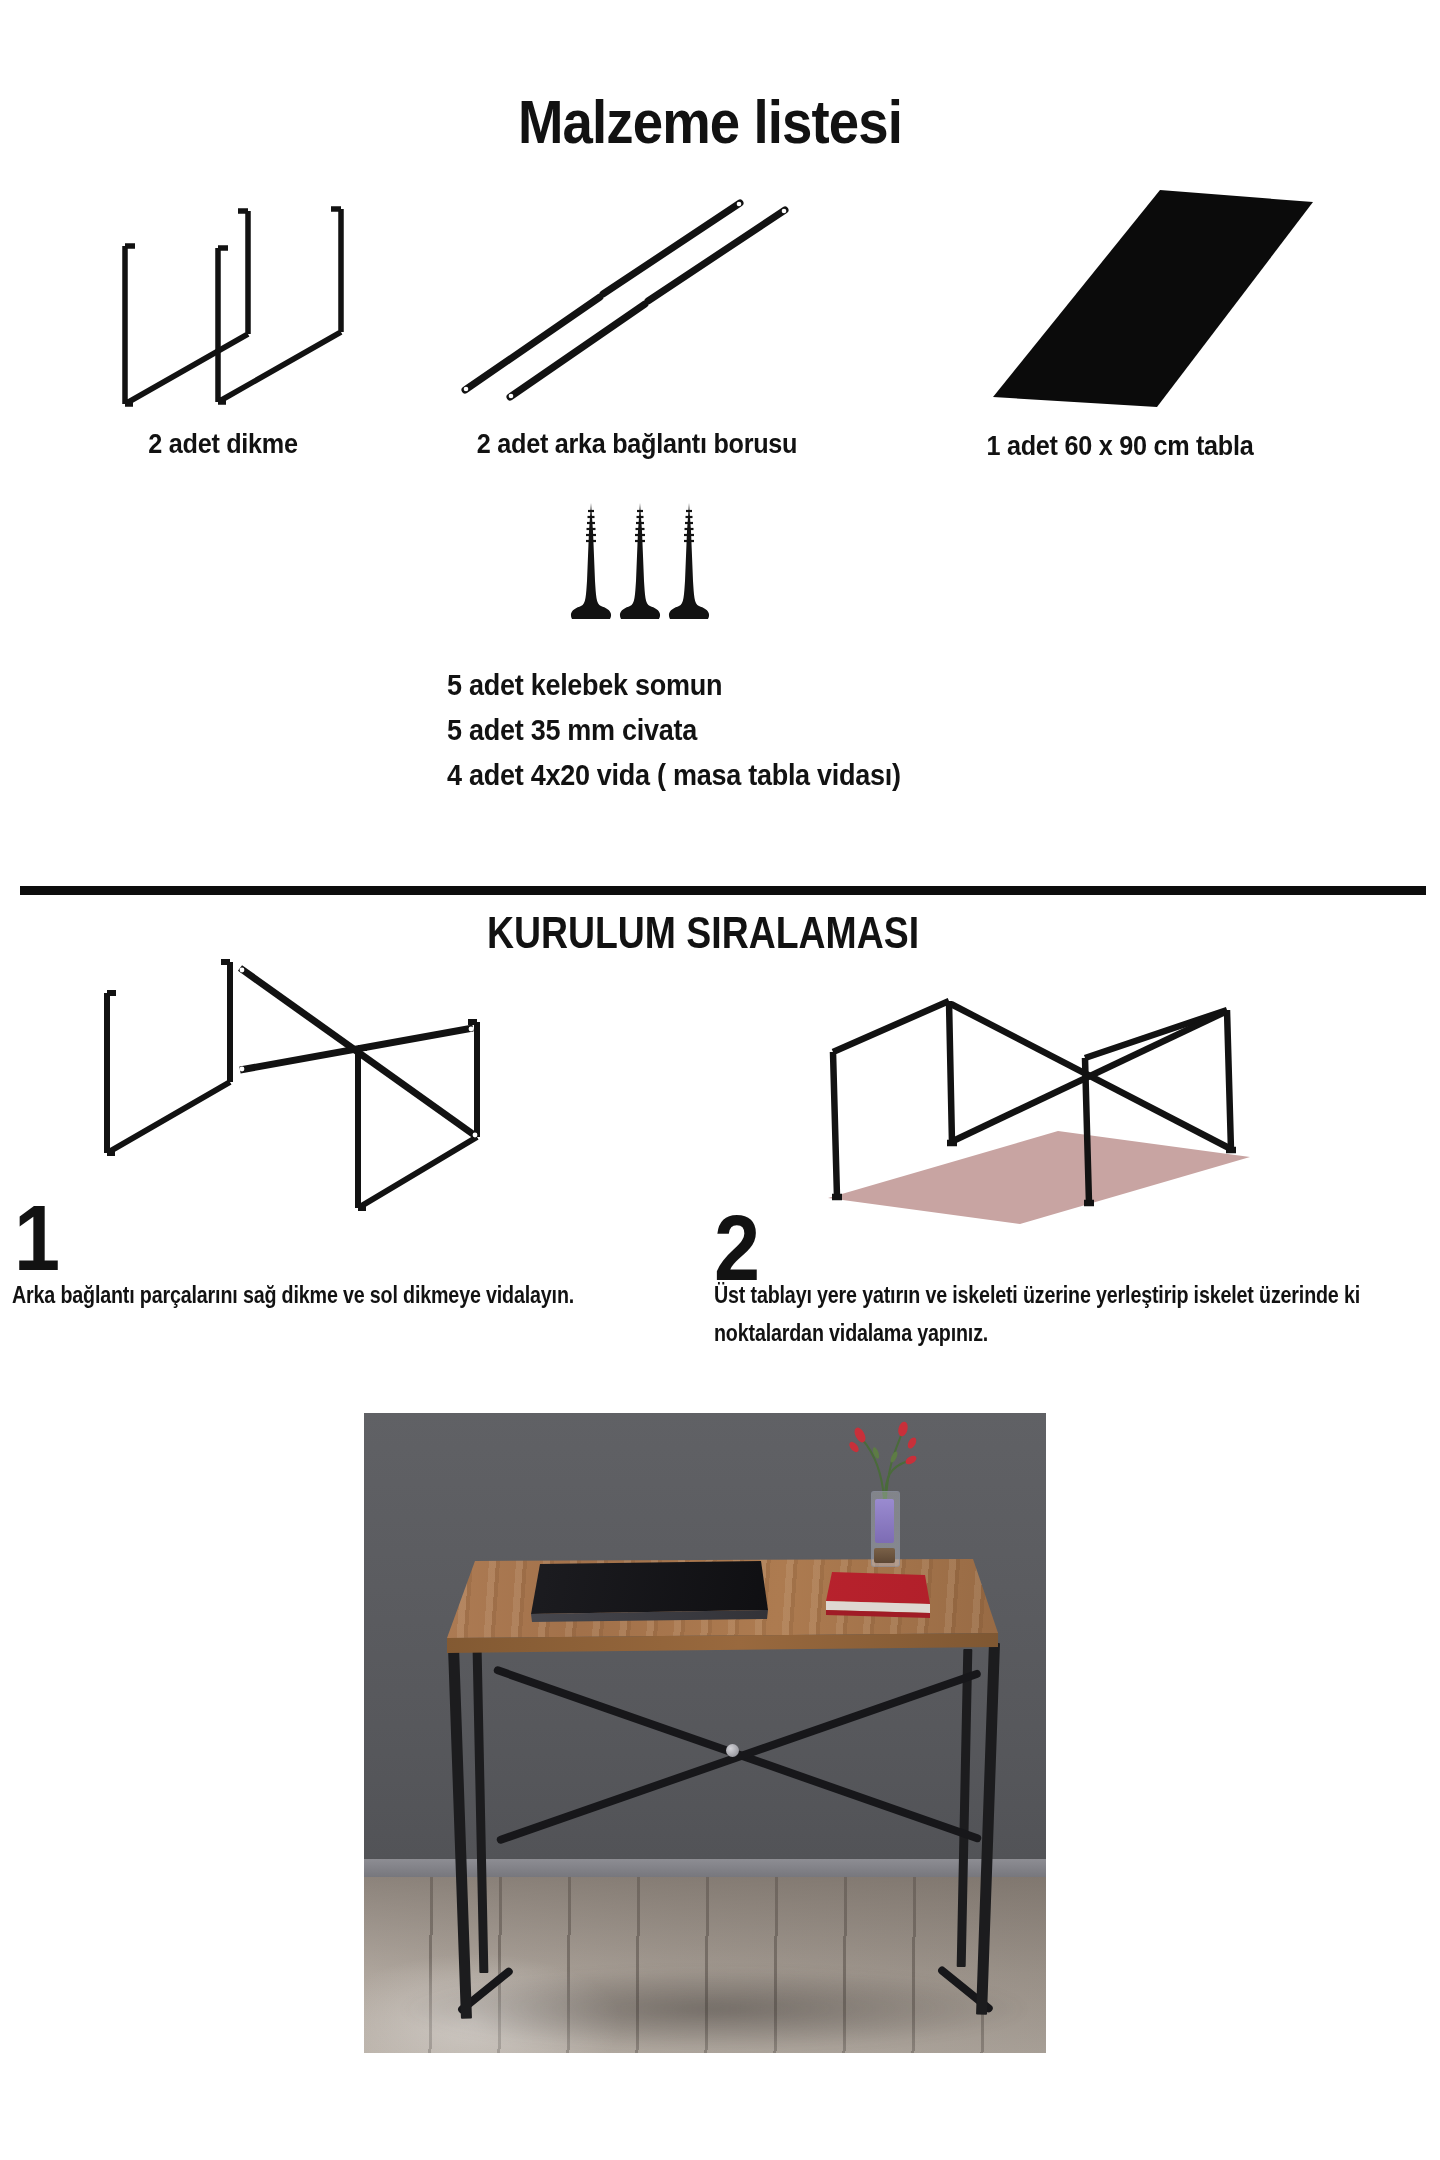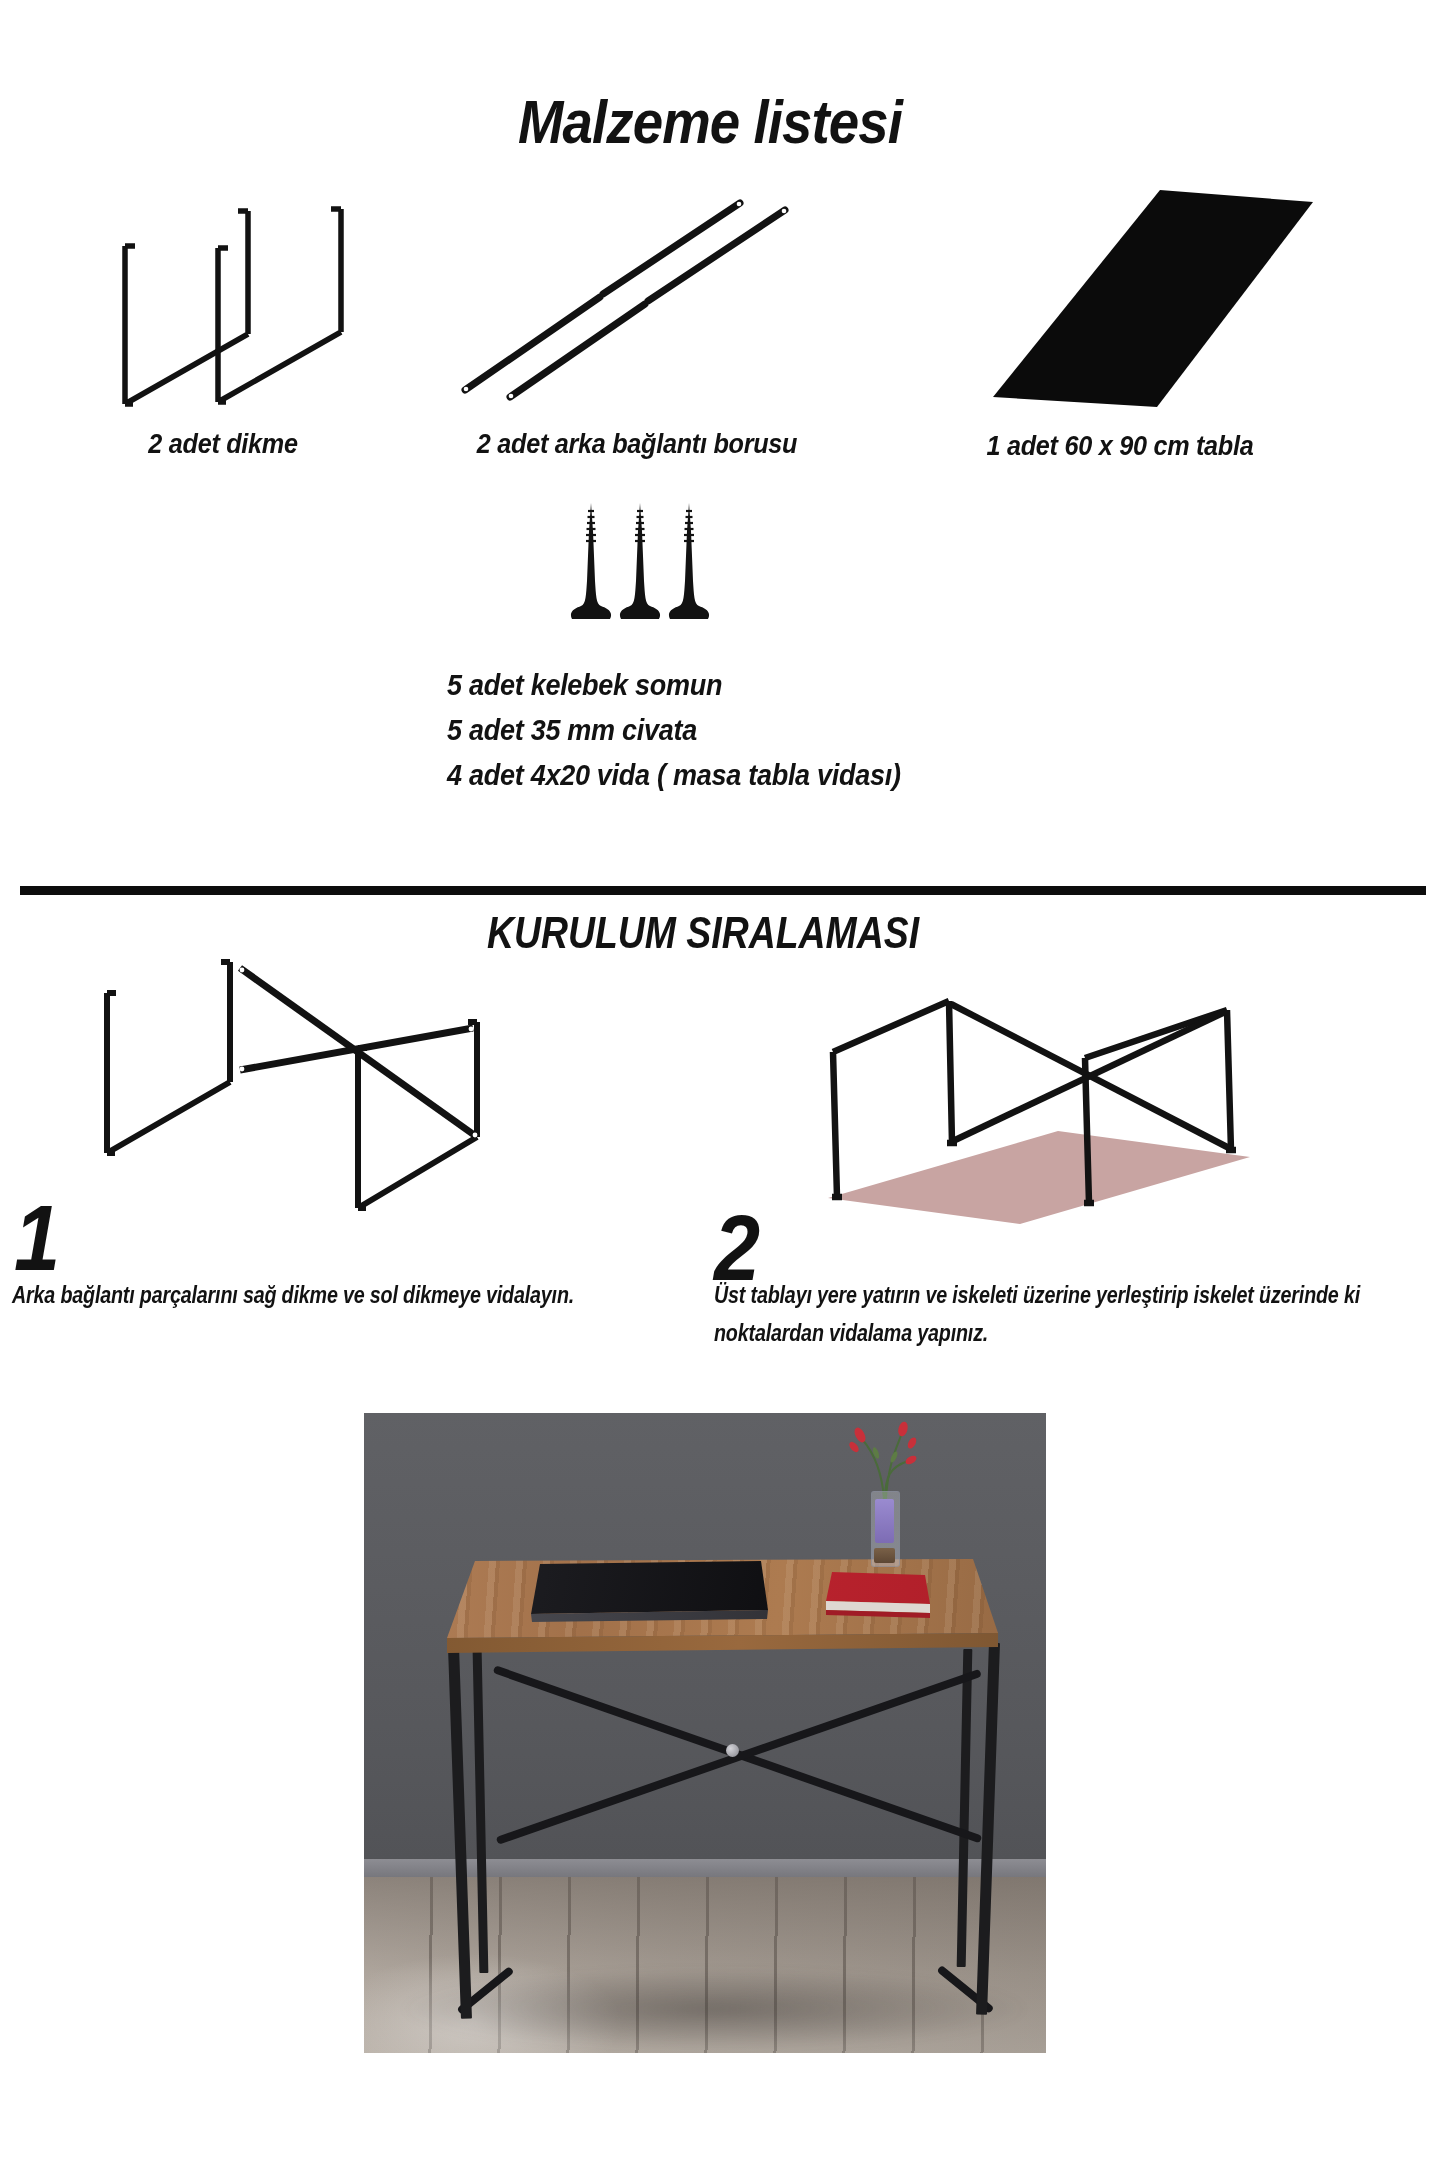--- a/index.html
+++ b/index.html
@@ -1,17 +1,17 @@
 <!DOCTYPE html>
 <html><head>
 <meta charset="utf-8">
 <style>
   html,body{margin:0;padding:0;background:#ffffff;}
   body{font-family:"Liberation Sans", sans-serif;color:#121212;}
-  .page{position:relative;width:1440px;height:2160px;background:#ffffff;overflow:hidden;font-style:italic;}
+  .page{position:relative;width:1440px;height:2160px;background:#ffffff;overflow:hidden;}
   .abs{position:absolute;}
   .title{font-size:62px;font-weight:700;letter-spacing:-1px;transform:scaleX(.88);transform-origin:center;white-space:nowrap;text-align:center;}
   .model{font-size:74px;font-weight:400;letter-spacing:1px;text-align:right;}
   .part-label{font-size:28px;font-weight:700;letter-spacing:-.3px;transform:scaleX(.9);transform-origin:center;text-align:center;white-space:nowrap;}
   .hw-line{font-size:30px;font-weight:700;letter-spacing:-.3px;line-height:45px;transform:scaleX(.9);transform-origin:left center;white-space:nowrap;}
   .divider{background:#0d0d0d;}
   .section-title{font-size:44px;font-weight:700;letter-spacing:0;transform:scaleX(.85);transform-origin:center;text-align:center;white-space:nowrap;}
   .step-num{font-size:92px;font-weight:700;line-height:1;transform:scaleX(.9);transform-origin:left top;}
   .step-text{font-size:24px;font-weight:700;letter-spacing:-.2px;line-height:38px;transform:scaleX(.82);transform-origin:left top;}
   svg{display:block;}

